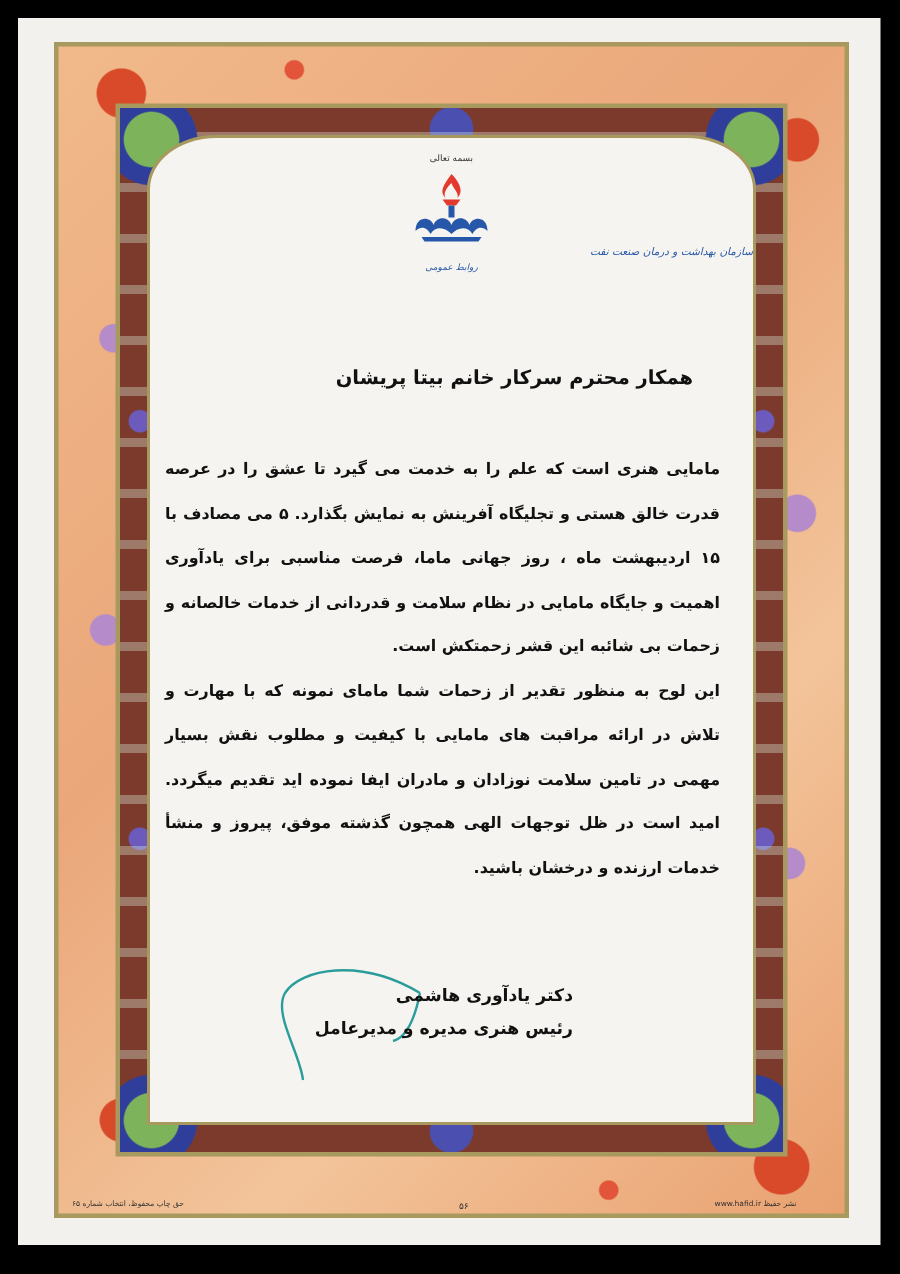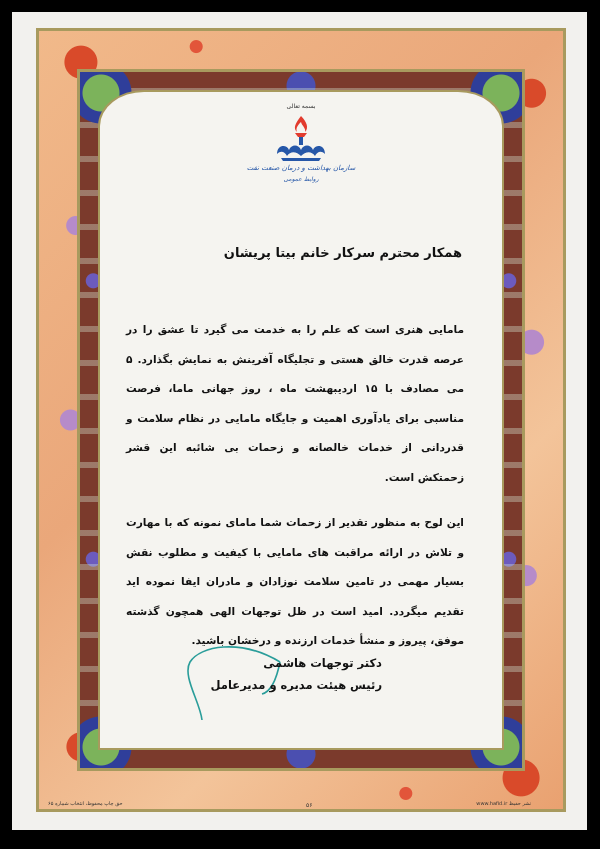--- a/index.html
+++ b/index.html
@@ -72,42 +72,42 @@
     .bismillah {
       position: absolute; top: 10px; left: 0; right: 0; text-align: center;
       font-family: "DejaVu Sans", sans-serif; font-size: 6px; color: #333;
       direction: rtl;
     }
     .logo {
       position: absolute; top: 22px; left: 50%; transform: translateX(-50%);
       width: 60px; height: 50px;
     }
     .org-name {
-      position: absolute; top: 72px; left: 0; right: 0; text-align: center;
+      position: absolute; top: 72px; left: 0; right: 0; 
       font-family: "DejaVu Sans", sans-serif; font-size: 7px; color: #2657a8;
       direction: rtl; font-style: italic;
     }
     .org-dept {
       position: absolute; top: 83px; left: 0; right: 0; text-align: center;
       font-family: "DejaVu Sans", sans-serif; font-size: 6px; color: #2657a8;
       direction: rtl; font-style: italic;
     }
 
     .salutation {
       position: absolute; top: 153px; right: 40px;
       font-family: "DejaVu Sans", sans-serif; font-weight: bold;
       font-size: 13px; color: #111; direction: rtl; text-align: center;
     }
     .body-text {
       position: absolute; top: 207px; left: 10px; right: 22px;
       direction: rtl; text-align: justify;
       font-family: "DejaVu Sans", sans-serif; font-weight: bold;
       font-size: 10.6px; line-height: 29.5px; color: #111;
     }
-    .body-text p { margin: 16px; }
+    .body-text p { margin: 0; }
 
     .signature-block {
       position: absolute; top: 560px; left: 22px; width: 260px;
       direction: rtl; text-align: right;
       font-family: "DejaVu Sans", sans-serif; font-weight: bold;
       font-size: 11.5px; color: #111; line-height: 22px;
     }
     .signature-stroke {
       position: absolute; top: 550px; left: 60px; width: 130px; height: 80px;
       pointer-events: none;
@@ -161,22 +161,22 @@
               <div class="body-text">
                 <p>مامایی هنری است که علم را به خدمت می گیرد تا عشق را در عرصه قدرت خالق هستی و تجلیگاه آفرینش به نمایش بگذارد. ۵ می مصادف با ۱۵ اردیبهشت ماه ، روز جهانی ماما، فرصت مناسبی برای یادآوری اهمیت و جایگاه مامایی در نظام سلامت و قدردانی از خدمات خالصانه و زحمات بی شائبه این قشر زحمتکش است.</p>
                 <p>این لوح به منظور تقدیر از زحمات شما مامای نمونه که  با مهارت و تلاش در ارائه مراقبت های مامایی با کیفیت و مطلوب نقش بسیار مهمی در تامین سلامت نوزادان و مادران ایفا نموده اید تقدیم میگردد. امید است در ظل توجهات الهی همچون گذشته موفق، پیروز و منشأ خدمات ارزنده و درخشان باشید.</p>
               </div>
 
               <svg class="signature-stroke" viewBox="0 0 130 80">
                 <path d="M120 20 C80 -4 40 4 30 20 C22 34 40 60 42 78 M120 20 C116 40 110 50 102 52" fill="none" stroke="#2a9d9a" stroke-width="1.6"></path>
               </svg>
 
               <div class="signature-block">
-                <div>دکتر توجهات هاشمی</div>
-                <div>رئیس هیئت مدیره و مدیرعامل</div>
+                <div>دکتر یادآوری هاشمی</div>
+                <div>رئیس هنری مدیره و مدیرعامل</div>
               </div>
 
             </div>
           </div>
         </div>
       </div>
     </div>
   </div>
 
   <div class="footer-left">حق چاپ محفوظ، انتخاب شماره ۶۵</div>

